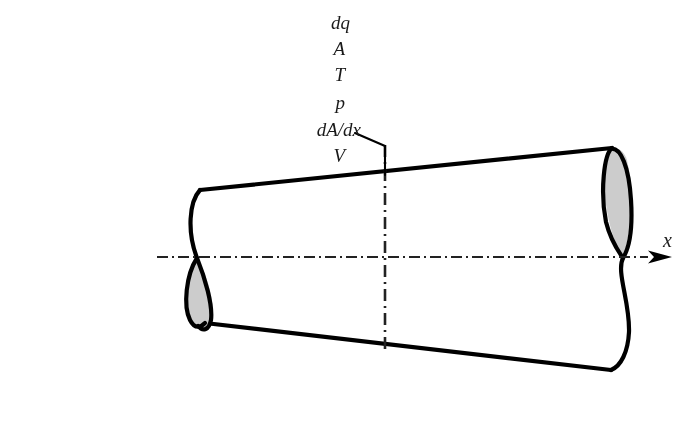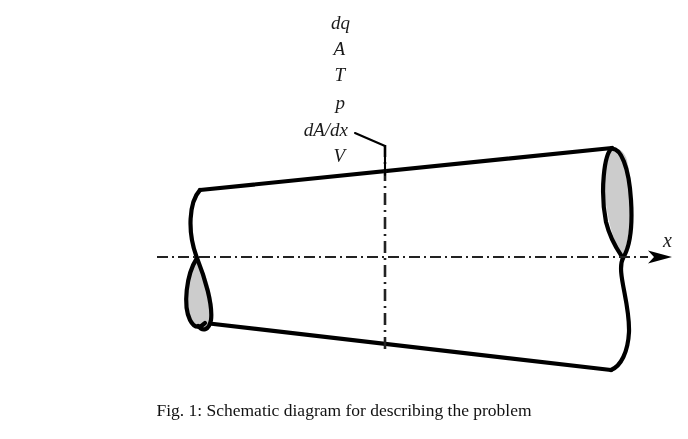--- a/index.html
+++ b/index.html
@@ -127,21 +127,20 @@
   </svg>
 
   <div class="var-label" style="left:350px; top:22px;">dq</div>
 
   <div class="var-label" style="left:345px; top:48px;">A</div>
 
   <div class="var-label" style="left:345px; top:74px;">T</div>
 
   <div class="var-label" style="left:345px; top:102px;">p</div>
 
-  <div class="var-label" style="left:348px; top:129px;">dA/dx</div>
+  <div class="var-label" style="left:361px; top:129px;">dA/dx</div>
 
   <div class="var-label" style="left:345px; top:155px;">V</div>
 
   <div id="axis-label-x" style="left:663px; top:240px;">x</div>
 
-  <div id="figure-caption">Fig. 1: Schematic diagram for describing the problem</div>
 
 </div>
 
 </body></html>

